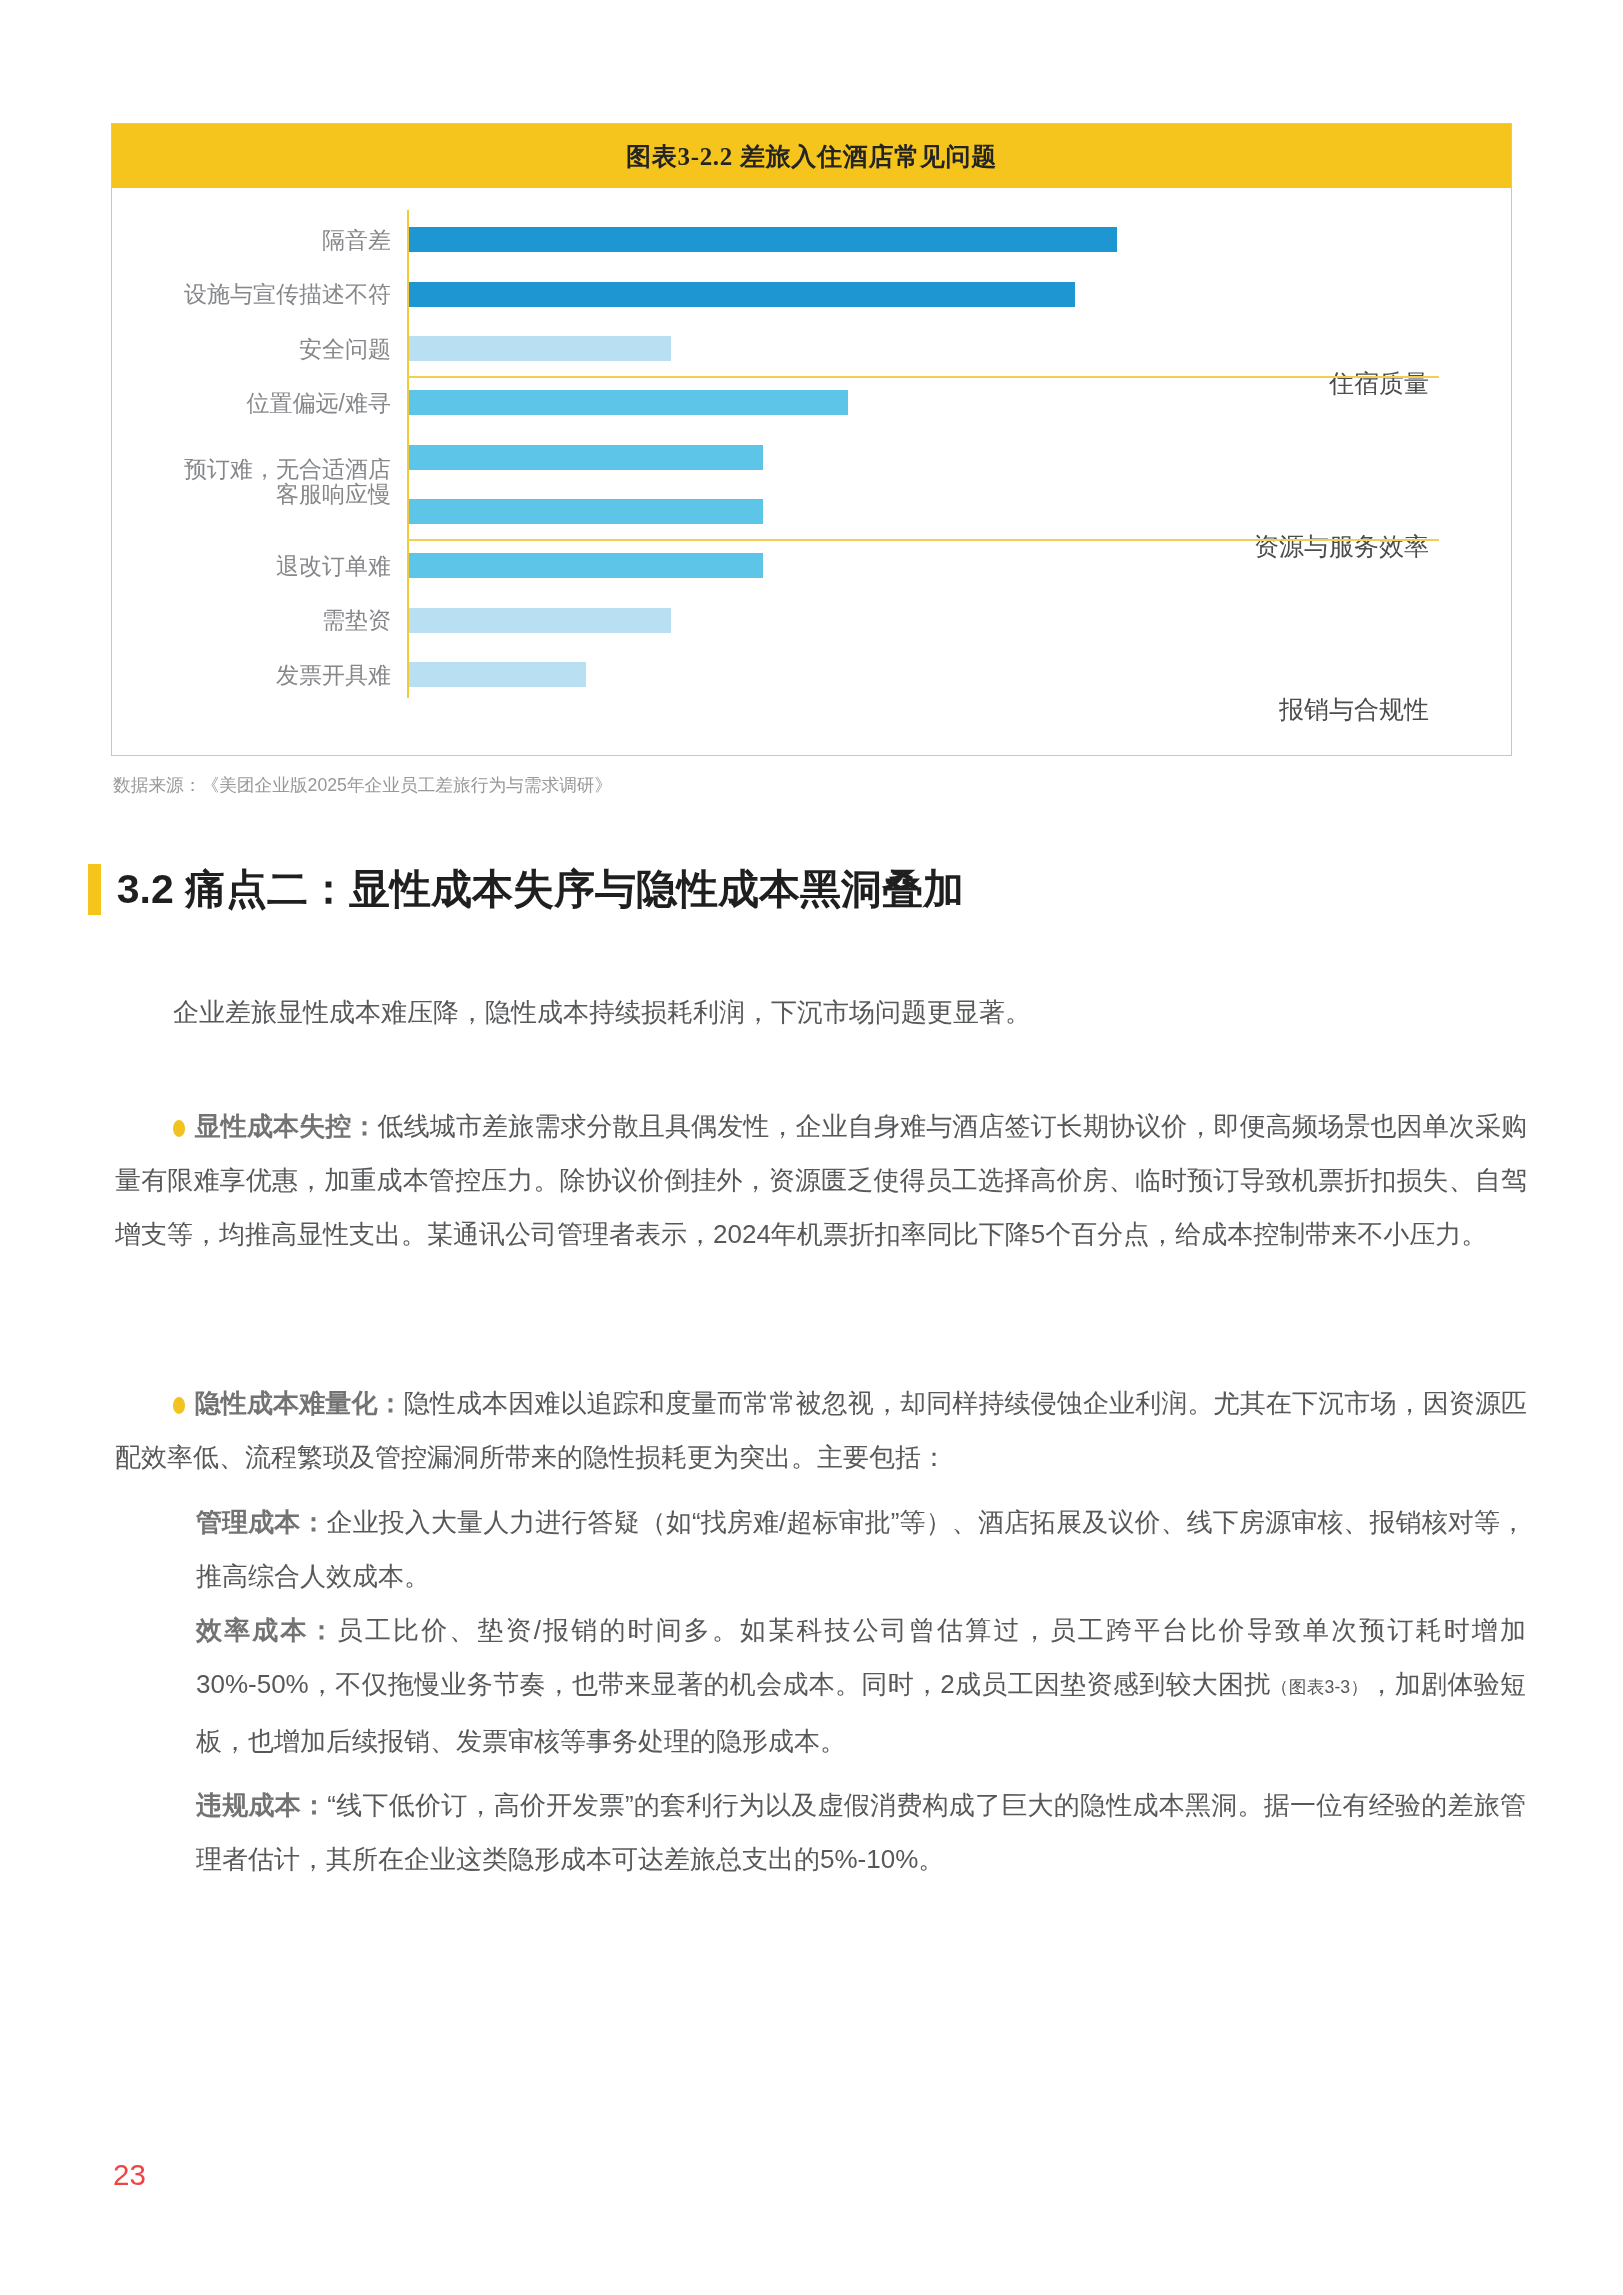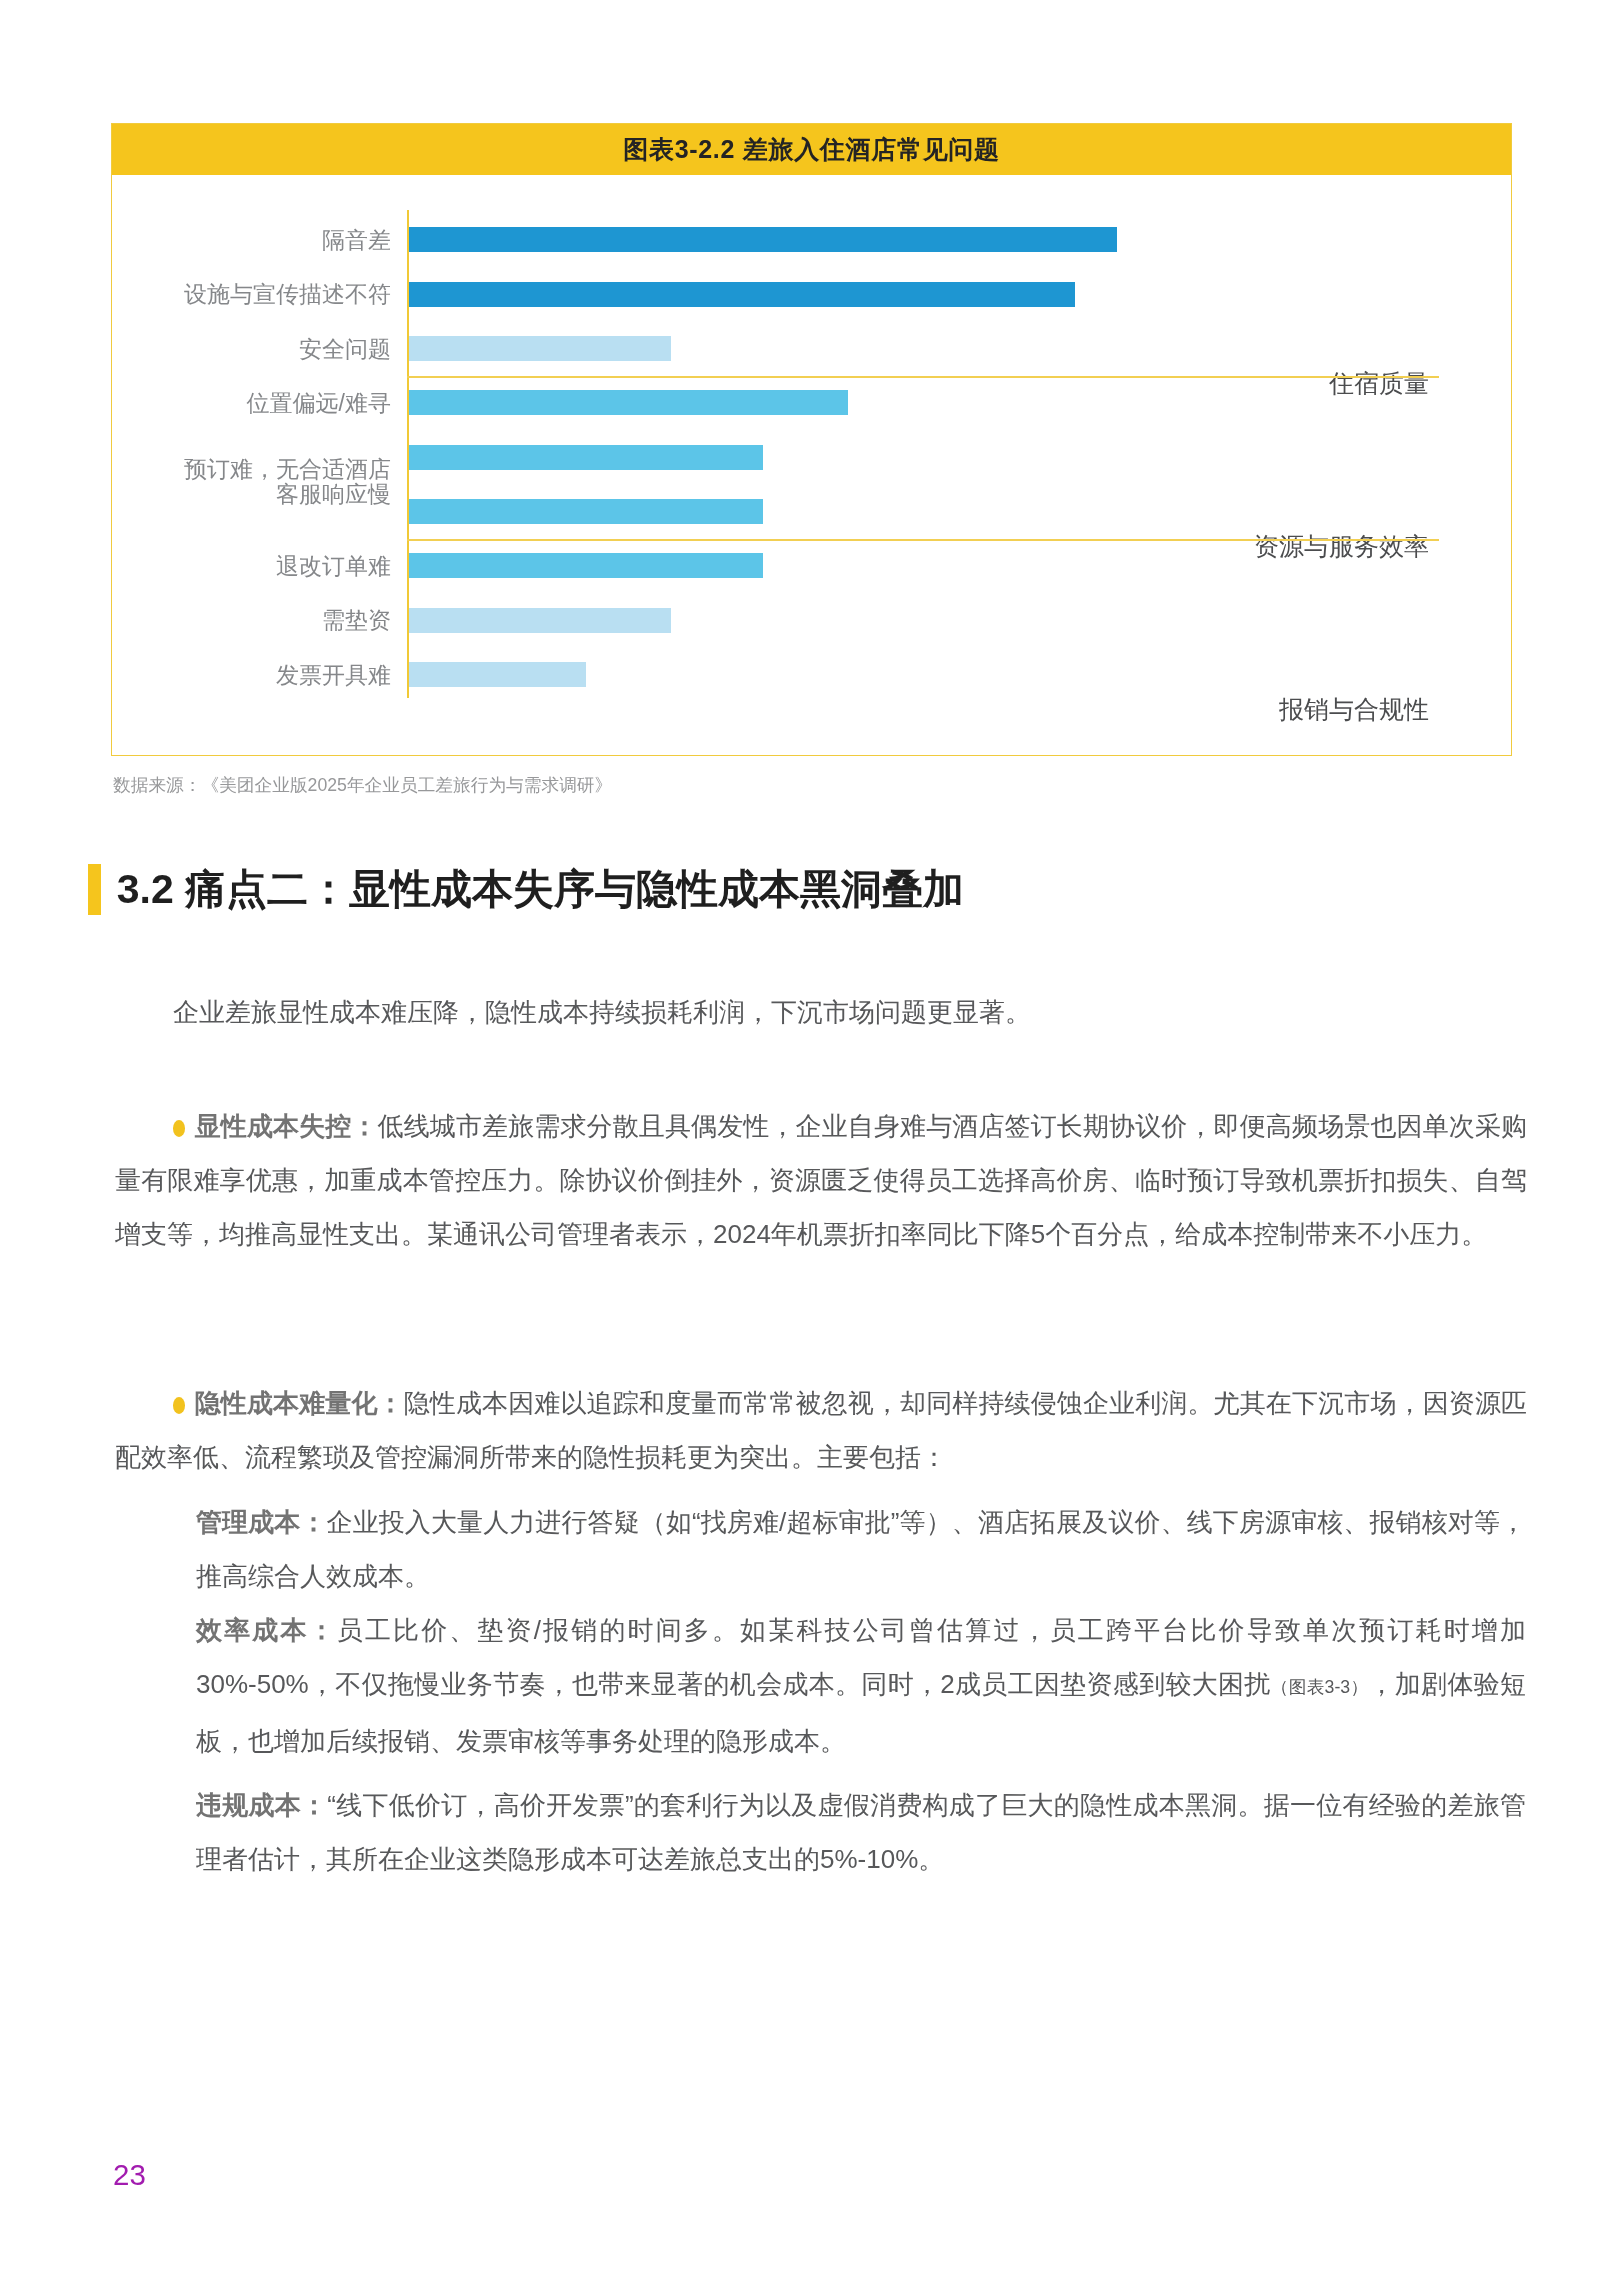--- a/index.html
+++ b/index.html
@@ -2,23 +2,23 @@
 <html style="font-size:10.5px"><head>
 <meta charset="utf-8">
 <style>
   html,body{margin:0;padding:0;background:#ffffff;}
   .page{position:relative;width:1623px;height:2295px;background:#ffffff;overflow:hidden;
         font-family:"Liberation Sans","DejaVu Sans",sans-serif;}
 
   
   .chart-box{position:absolute;left:111px;top:123px;width:1401px;height:633px;
              border:1.3px solid #F1CB3E;box-sizing:border-box;background:#ffffff;}
-  .chart-header{position:absolute;left:0;top:0;right:0;height:51px;background:#F5C51D;
+  .chart-header{position:absolute;left:0;top:0;right:0;height:64px;background:#F5C51D;
                 display:flex;align-items:center;justify-content:center;
-                font-size:25px;font-weight:700;color:#242424;letter-spacing:0.7px;}
+                font-size:25px;font-weight:700;color:#242424;letter-spacing:0.7px;font-family:Liberation Serif, serif;}
   .chart-plot{position:absolute;left:0;top:51px;right:0;bottom:0;}
   .axis-line{position:absolute;width:2px;background:#F1C936;}
   .cat-label{position:absolute;left:0;width:279px;text-align:right;font-size:23px;
              color:#85878A;transform:translateY(-50%);white-space:nowrap;}
   .bar{position:absolute;height:25px;}
   .sep-line{position:absolute;height:2px;background:#F2CF52;}
   .group-label{position:absolute;right:82px;transform:translateY(-50%);
                font-size:25px;color:#4B4C4E;font-weight:500;white-space:nowrap;margin-top:34px;}
 
   .source{position:absolute;left:113px;top:773px;margin:0;font-size:17.7px;color:#97989A;}
@@ -31,21 +31,21 @@
   .body-para{position:absolute;left:115px;width:1412px;margin:0;font-size:26px;line-height:54px;
              color:#57585A;text-align:justify;}
   .body-para.indent{text-indent:58px;}
   .sub-para{position:absolute;left:196px;width:1330px;margin:0;font-size:26px;line-height:54px;
             color:#57585A;text-align:justify;}
   .bold-label{color:#737373;font-weight:700;}
   .bullet{display:inline-block;width:12.4px;height:17px;border-radius:50%;background:#F2C21E;
           margin-right:9.2px;vertical-align:middle;}
   .ref-small{font-size:17.7px;}
 
-  .page-num{position:absolute;left:113px;top:2158px;margin:0;font-size:29.5px;color:#a21caf;}
+  .page-num{position:absolute;left:113px;top:2158px;margin:0;font-size:29.5px;color:#ef4444;}
 </style>
 </head>
 <body>
 
 <div class="page">
 
   <section class="chart-box">
     <div class="chart-header">
       <span>图表3-2.2 差旅入住酒店常见问题</span>
     </div>

